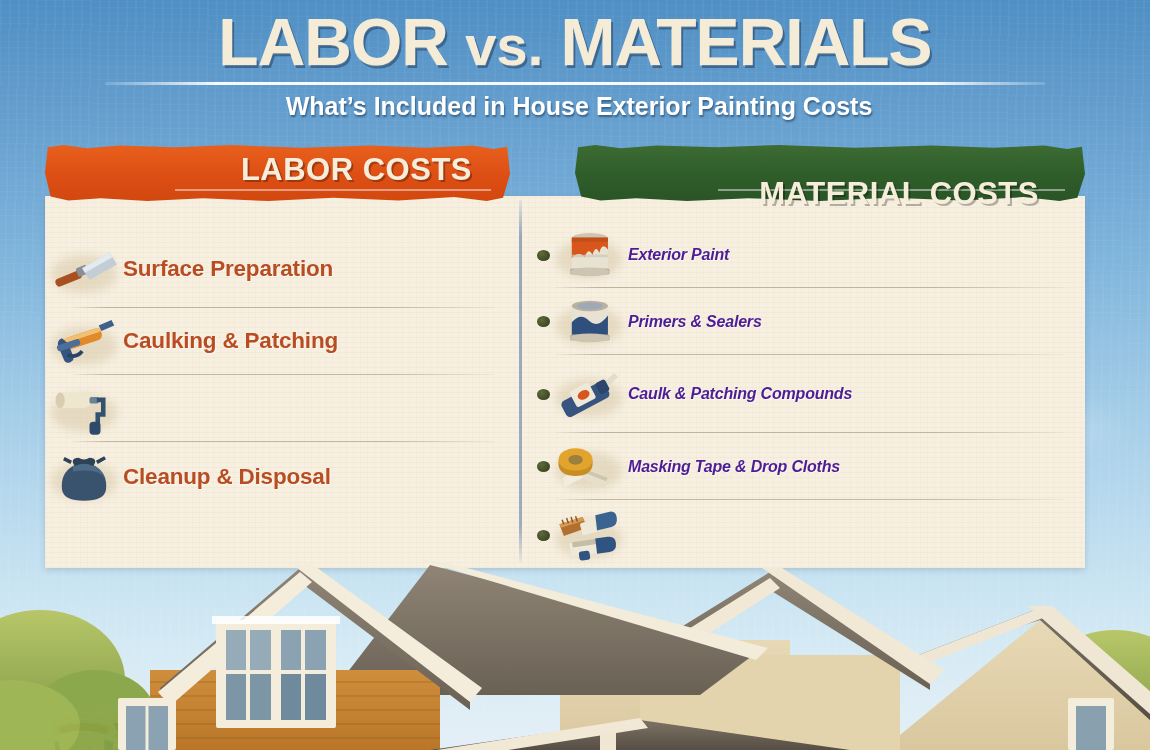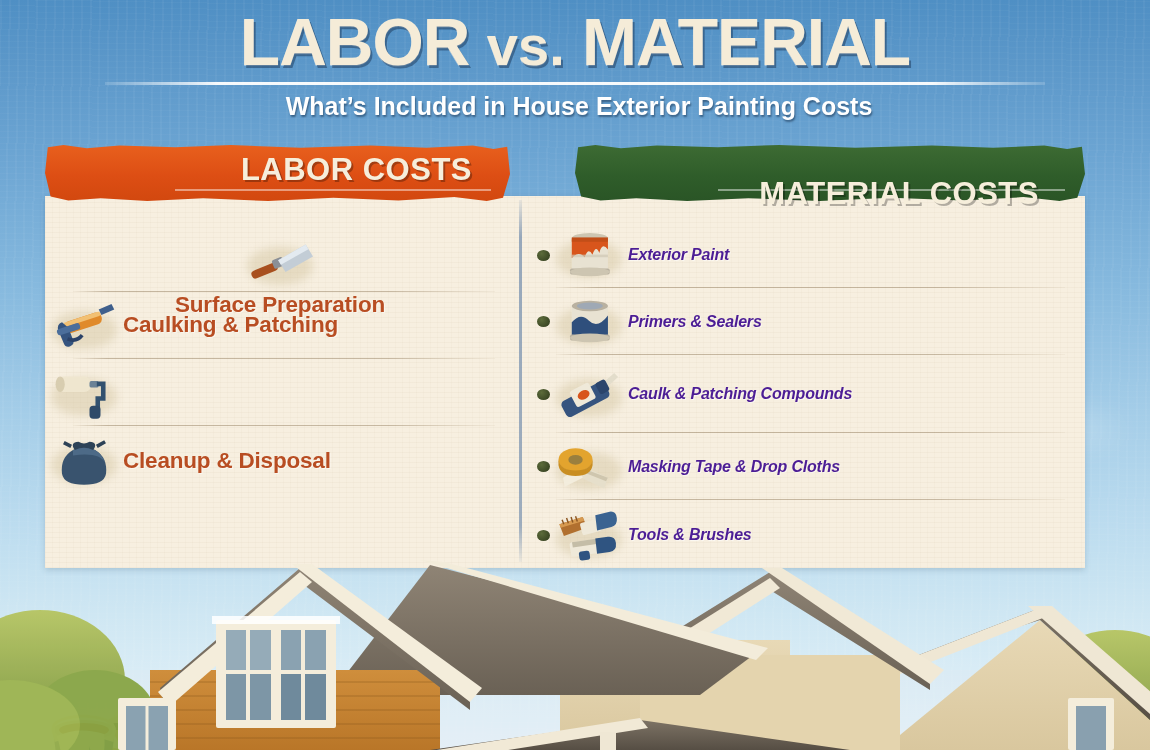--- a/index.html
+++ b/index.html
@@ -135,21 +135,21 @@
   <div id="sky-texture"></div>
   <div class="cloud" style="left:60px;  top:330px; width:300px; height:54px;"></div>
   <div class="cloud" style="left:760px; top:400px; width:360px; height:60px;"></div>
   <div class="cloud" style="left:380px; top:470px; width:420px; height:48px;"></div>
 </div>
 
 <div id="header">
   <div id="title">
     <span>LABOR</span>
     <span class="vs">vs.</span>
-    <span>MATERIAL</span>
+    <span>MATERIALS</span>
   </div>
   <div id="title-rule"></div>
   <div id="subtitle">What’s Included in House Exterior Painting Costs</div>
 </div>
 
 <div id="card"></div>
 <div id="card-divider"></div>
 
 <div class="banner" id="labor-banner">
   <div class="paint"></div>
@@ -189,21 +189,21 @@
     <path d="M18 24 q30 -11 62 0 l-1.5 12 q-30 -10 -59 0z" fill="#e8e1cd"></path>
     <ellipse cx="49" cy="24" rx="31" ry="10" fill="#d7ceb6"></ellipse>
     <ellipse cx="49" cy="24" rx="25" ry="7" fill="#b0652c"></ellipse>
     <path d="M22 30 q6 20 4 30 q8 3 12 -14 q4 22 11 20 q7 -3 5 -26 q6 18 12 12 q5 -6 3 -24 q-25 -8 -47 2z" fill="#f3ecdc"></path>
     <path d="M20 30 q-10 -18 28 -20 q38 2 30 20" fill="none" stroke="#e8e1cd" stroke-width="3"></path>
   </svg>
 </div>
 
 <div class="column" id="labor-col">
 
-  <div class="row" style="height:92px;padding-top:31px;flex-direction:column;">
+  <div class="row" style="height:108px;padding-top:31px;">
     <div class="icon-wrap">
       <div class="shadow"></div>
       <svg viewBox="0 0 72 56" width="66" height="52">
         <rect x="4" y="33" width="30" height="9" rx="4" fill="#a8501f" transform="rotate(-22 19 37)"></rect>
         <rect x="28" y="24" width="12" height="10" rx="2" fill="#8a8f96" transform="rotate(-22 34 29)"></rect>
         <path d="M34 26 l30 -17 l8 13 l-30 17z" fill="#c3cdd6"></path>
         <path d="M34 26 l30 -17 l3 5 l-30 17z" fill="#e3eaf0"></path>
       </svg>
     </div>
     <div class="label">Surface Preparation</div>
@@ -334,21 +334,20 @@
         <path d="M6 18 l26 -8 l1.5 4 l-26 8z" fill="#d79a50"></path>
         <path d="M9 13 l2 5 M14 11 l2 6 M19 10 l2 6 M24 9 l2 6" stroke="#8c5622" stroke-width="1.6"></path>
         <rect x="30" y="14" width="22" height="14" rx="2" fill="#efe9d9" transform="rotate(-15 41 21)"></rect>
         <path d="M46 8 l16 -4 q7 -1 8 7 q1 8 -6 10 l-16 4z" fill="#3a6391"></path>
         <rect x="18" y="36" width="34" height="16" rx="3" fill="#efe9d9" transform="rotate(-8 35 44)"></rect>
         <path d="M20 38 l34 -5 l1 6 l-34 5z" fill="#c4bda7"></path>
         <path d="M46 34 l14 -2 q8 -1 9 7 q1 9 -7 10 l-14 2z" fill="#2f5481"></path>
         <rect x="28" y="48" width="12" height="10" rx="3" fill="#2f5481" transform="rotate(-8 34 53)"></rect>
       </svg>
     </div>
-    <div class="label">Tools &amp; Brushes</div>
   </div>
 </div>
 
 <div id="house">
   <svg viewBox="0 0 1150 230" width="1150" height="230" preserveAspectRatio="none">
     <defs>
       <linearGradient id="roofG" x1="0" y1="0" x2="0" y2="1">
         <stop offset="0%" stop-color="#8f8475"></stop>
           <stop offset="100%" stop-color="#6a6155"></stop>
       </linearGradient>

